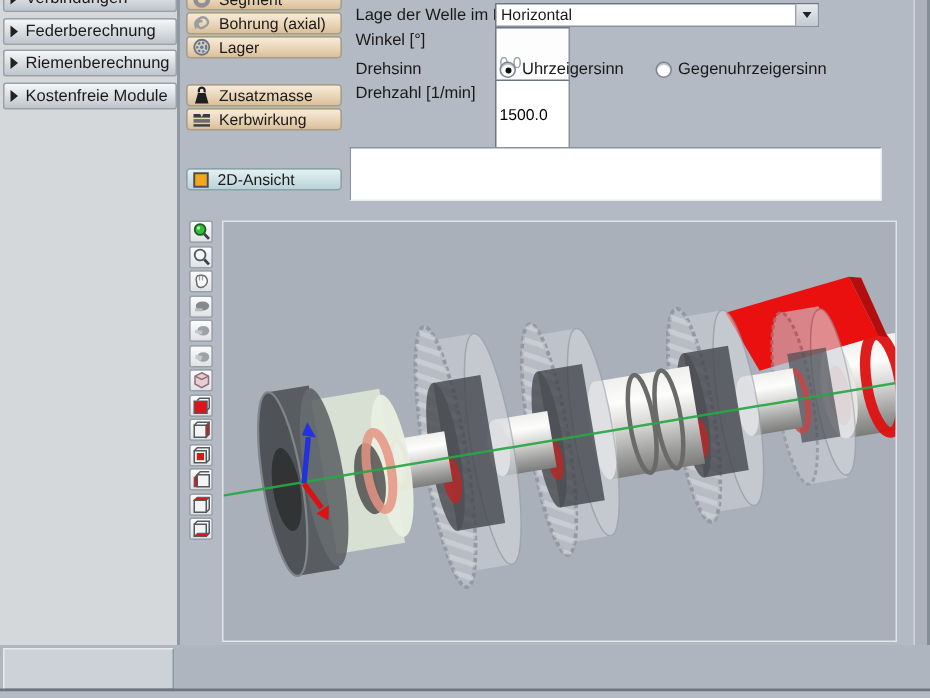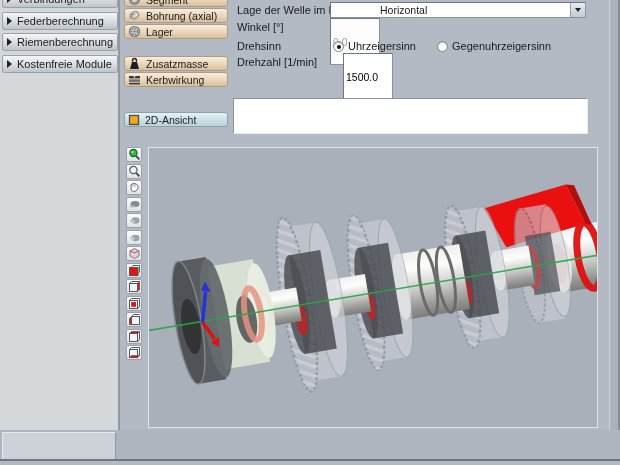--- a/index.html
+++ b/index.html
@@ -26,23 +26,23 @@
            font-size:10.5px;cursor:pointer;}
   .cmd-btn.green{background:linear-gradient(#eef3ee,#d3dcd3 60%,#c3cec5);border-color:#93a095;}
   .cmd-btn.cyan{background:linear-gradient(#e5f1f3,#cadfe3 60%,#b9d3d9);border-color:#8aa3a9;}
   .cmd-btn svg{flex:0 0 auto;}
   
   .flabel{position:absolute;left:237px;white-space:nowrap;}
   .tinput{position:absolute;height:13px;border:1px solid #8a93a0;border-top-color:#6d7683;
           border-left-color:#6d7683;background:#fff;font:10.5px "Liberation Sans",sans-serif;
           padding:16px 2px;box-sizing:content-box;}
   .tinput:disabled{color:#9aa0a6;background:#fdfdfd;}
-  #dropdown{left:330px;top:2px;width:256px;height:16px;background:#fff;
+  #dropdown{left:330px;top:2px;width:216px;height:16px;background:#fff;
             border:1px solid #8a93a0;border-top-color:#6d7683;border-left-color:#6d7683;
-            box-sizing:border-box;display:flex;align-items:center;cursor:pointer;padding-left:46px;}
+            box-sizing:border-box;display:flex;align-items:center;cursor:pointer;}
   #dropdown .dd-text{flex:1;padding:0 3px;font-size:10.5px;}
   #dropdown .dd-btn{width:14px;height:14px;background:linear-gradient(#e8ecef,#c4cbd2);
             border-left:1px solid #9aa1a8;display:flex;align-items:center;justify-content:center;}
   .dd-arrow{width:0;height:0;border-top:4px solid #222;border-left:3.5px solid transparent;
             border-right:3.5px solid transparent;}
   .radio{position:absolute;width:9px;height:9px;border-radius:50%;background:#fff;
          border:1px solid #7d8590;box-shadow:inset 0 1px 1px #aeb5bd;cursor:pointer;}
   .radio.on::after{content:"";position:absolute;left:2.5px;top:2.5px;width:4px;height:4px;
          border-radius:50%;background:#111;}
   .rlabel{position:absolute;white-space:nowrap;cursor:default;}
@@ -143,21 +143,21 @@
 <span class="flabel" style="top:21px">Winkel [°]</span>
 <input class="tinput abs" style="left: 330px; top: 18px; width: 44px;" disabled="" value="0.0">
 
 <span class="flabel" style="top:40px">Drehsinn</span>
 <span class="radio on abs" style="left:333px;top:41px"></span>
 <span class="rlabel" style="left:348px;top:40px">Uhrzeigersinn</span>
 <span class="radio abs" style="left:437px;top:41px"></span>
 <span class="rlabel" style="left:452px;top:40px">Gegenuhrzeigersinn</span>
 
 <span class="flabel" style="top:56px">Drehzahl [1/min]</span>
-<input class="tinput abs" style="left: 330px; top: 53px; width: 44px; margin-left: 13px;" value="1500.0">
+<input class="tinput abs" style="left: 330px; top: 53px; width: 44px;" value="1500.0">
 
 <div id="whitebox" class="abs"></div>
 
 <div class="vtool" style="top:147px">
   <svg width="13" height="13" viewBox="0 0 13 13">
     <circle cx="5.4" cy="5" r="3.6" fill="#2fbf3a" stroke="#1d5f22" stroke-width="1.2"></circle>
     <circle cx="4.4" cy="4" r="1.1" fill="#b8f0bc"></circle>
     <line x1="8.2" y1="8" x2="11.3" y2="11.3" stroke="#3a3d40" stroke-width="1.8"></line>
   </svg>
 </div>

